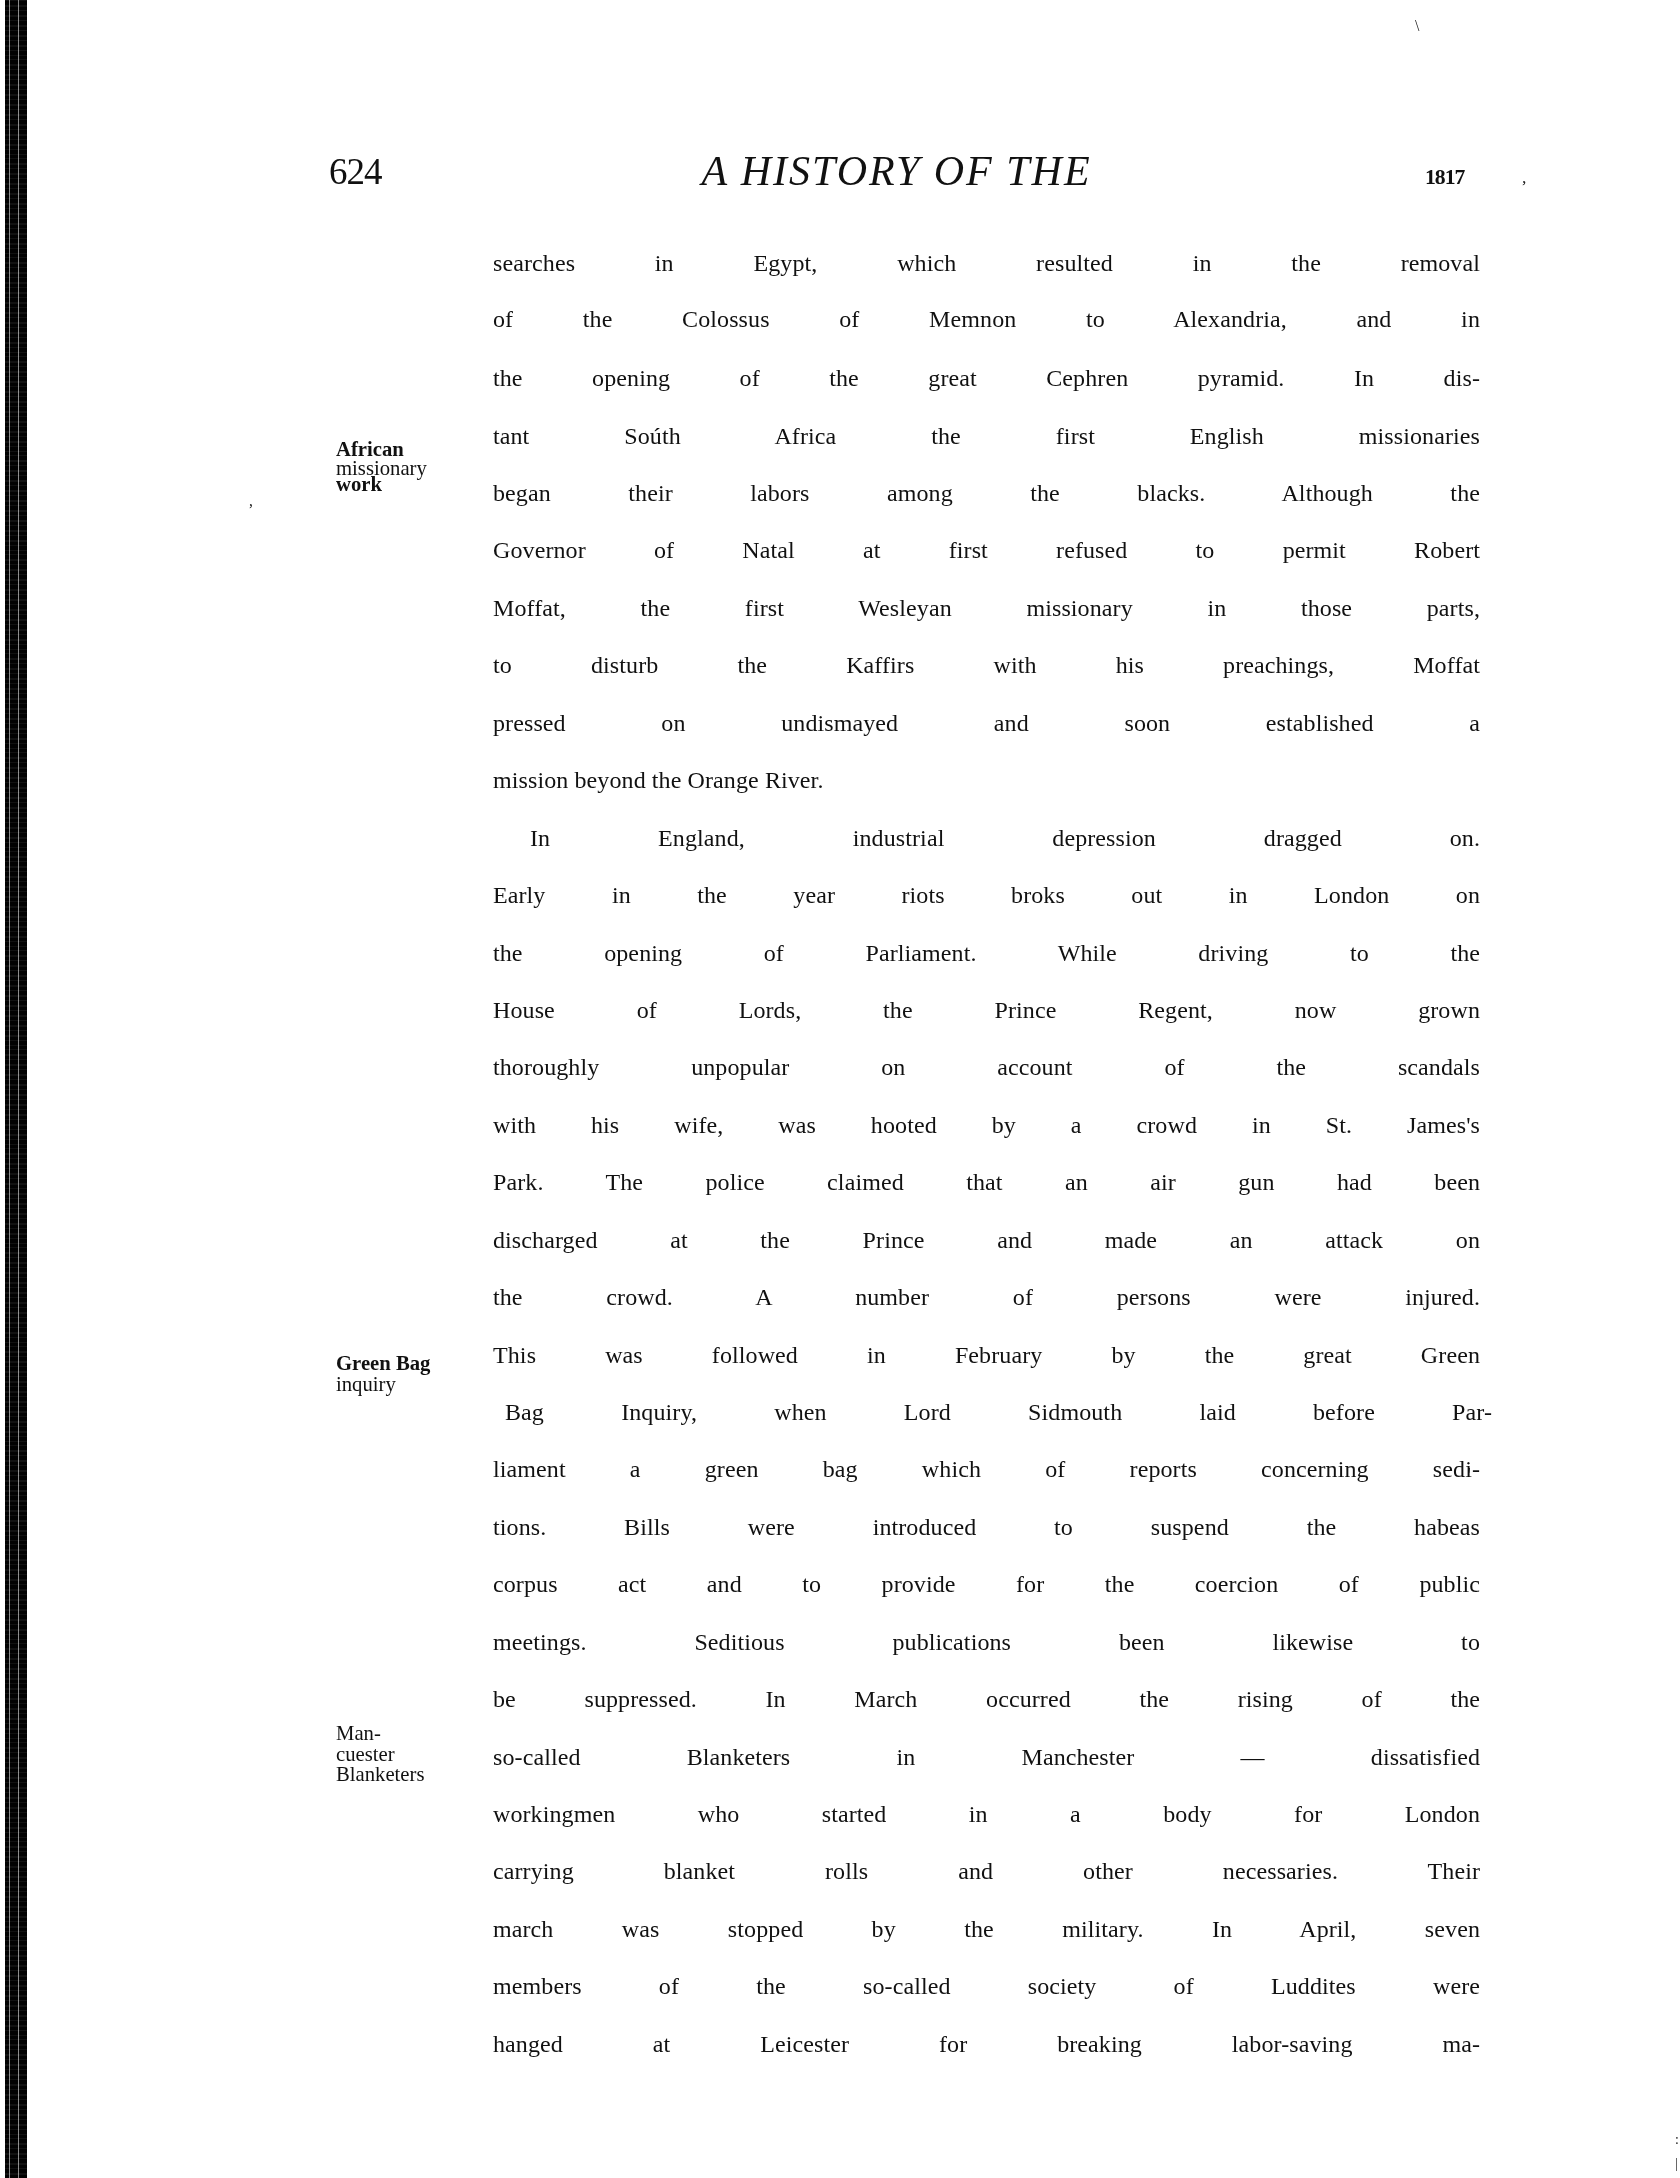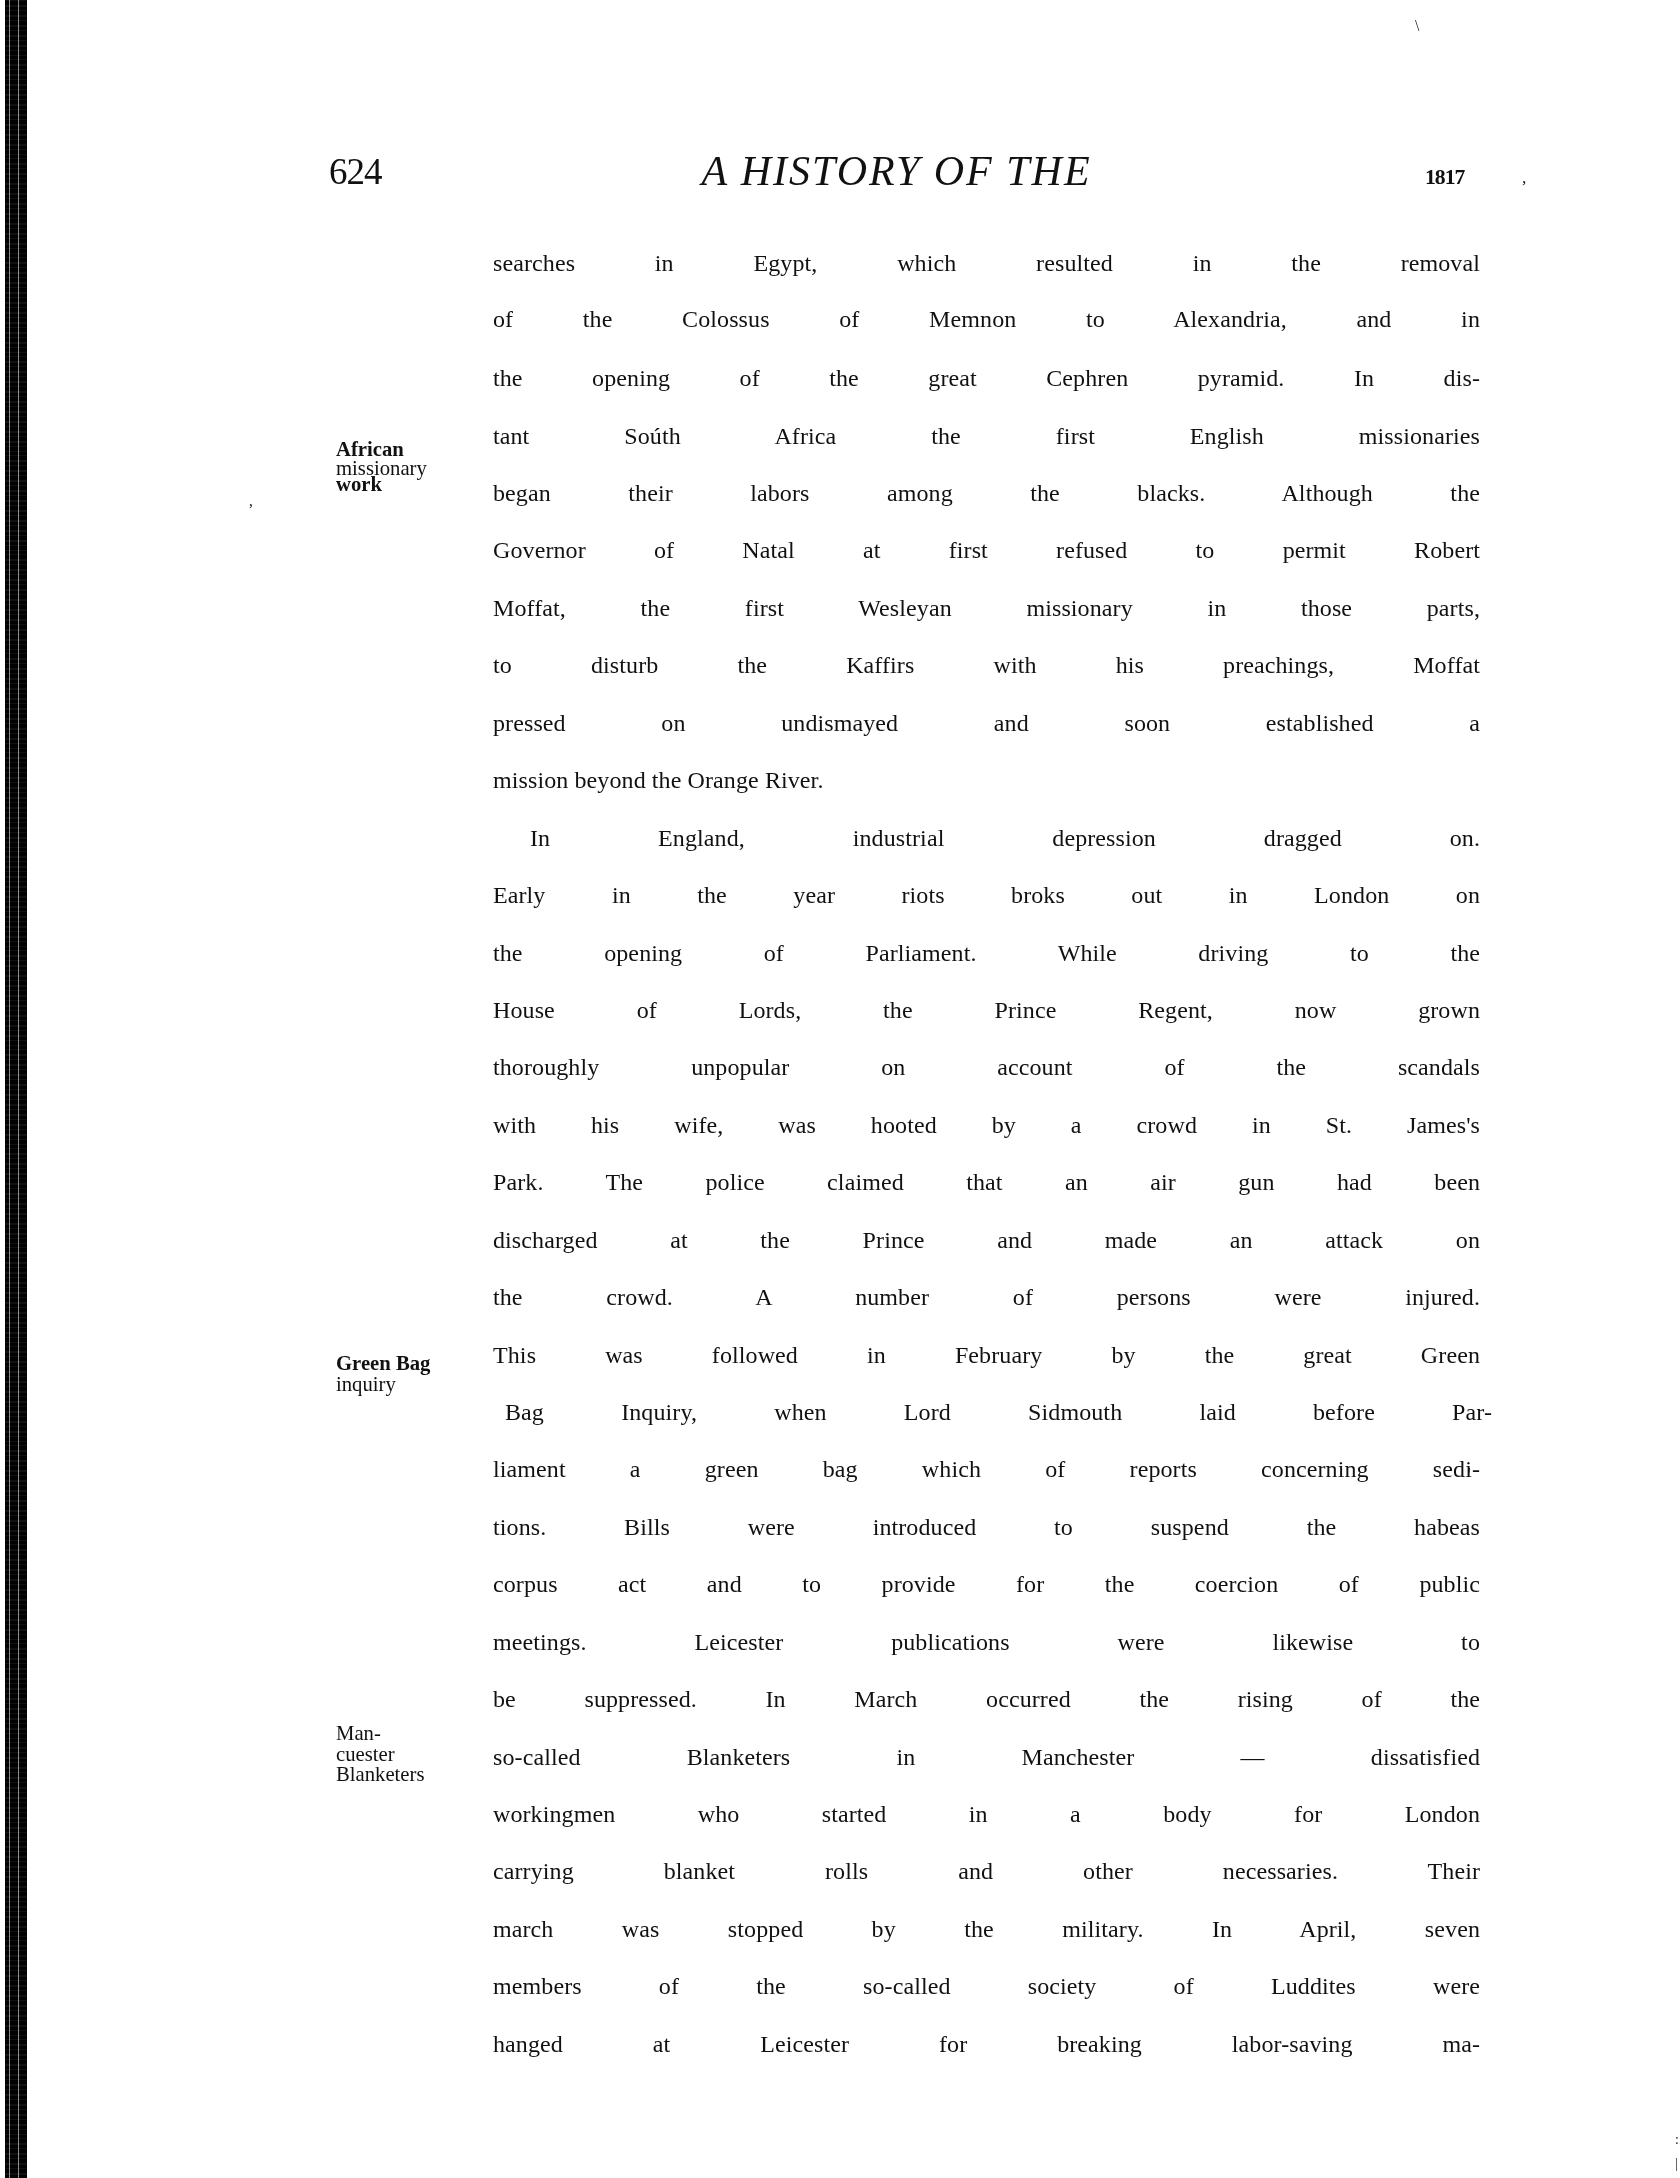--- a/index.html
+++ b/index.html
@@ -68,21 +68,21 @@
     <div class="line" style="top: 1045px;">thoroughly unpopular on account of the scandals</div>
     <div class="line" style="top: 1103px;">with his wife, was hooted by a crowd in St. James's</div>
     <div class="line" style="top: 1160px;">Park.  The police claimed that an air gun had been</div>
     <div class="line" style="top: 1218px;">discharged at the Prince and made an attack on</div>
     <div class="line" style="top: 1275px;">the crowd.  A number of persons were injured.</div>
     <div class="line" style="top: 1333px;">This was followed in February by the great Green</div>
     <div class="line" style="top: 1390px; margin-left: 12px;">Bag Inquiry, when Lord Sidmouth laid before Par-</div>
     <div class="line" style="top: 1447px;">liament a green bag which of reports concerning sedi-</div>
     <div class="line" style="top: 1505px;">tions.  Bills were introduced to suspend the habeas</div>
     <div class="line" style="top: 1562px;">corpus act and to provide for the coercion of public</div>
-    <div class="line" style="top: 1620px;">meetings.  Leicester publications were likewise to</div>
+    <div class="line" style="top: 1620px;">meetings.  Seditious publications been likewise to</div>
     <div class="line" style="top: 1677px;">be suppressed.  In March occurred the rising of the</div>
     <div class="line" style="top: 1735px;">so-called Blanketers in Manchester — dissatisfied</div>
     <div class="line" style="top: 1792px;">workingmen who started in a body for London</div>
     <div class="line" style="top: 1849px;">carrying blanket rolls and other necessaries.  Their</div>
     <div class="line" style="top: 1907px;">march was stopped by the military.  In April, seven</div>
     <div class="line" style="top: 1964px;">members of the so-called society of Luddites were</div>
     <div class="line" style="top: 2022px;">hanged at Leicester for breaking labor-saving ma-</div>
   </div>
 
 <div class="margin-note" id="note-0" style="top:439px;">

